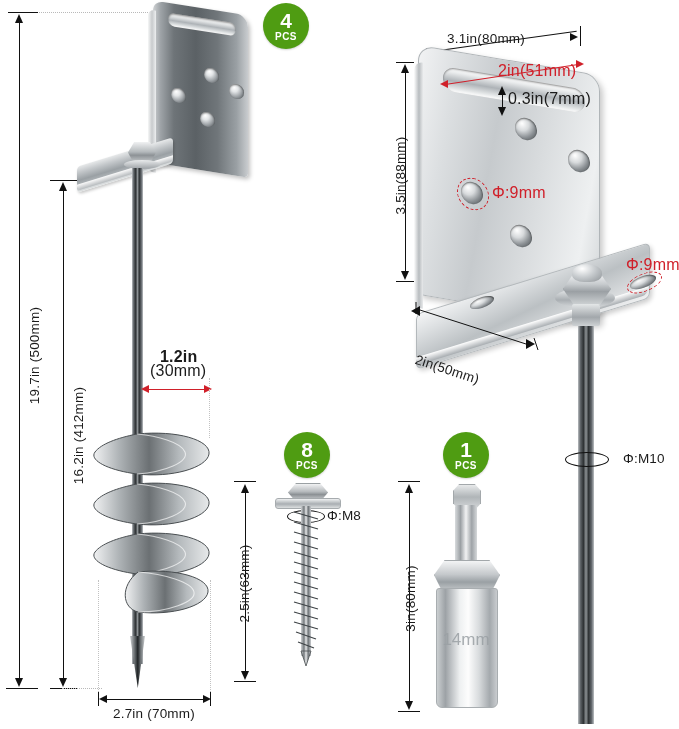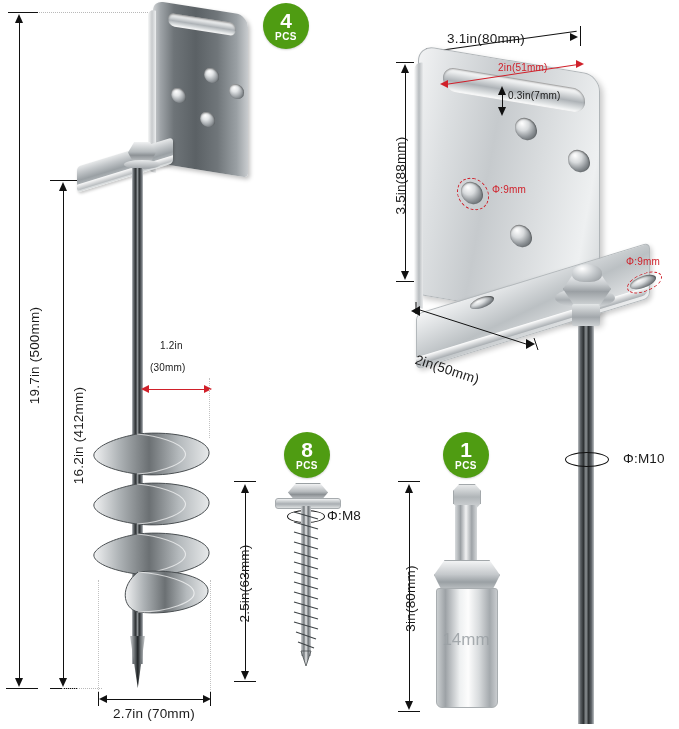--- a/index.html
+++ b/index.html
@@ -4,21 +4,21 @@
 <style>
   html,body{margin:0;padding:0;background:#fff;}
   body{width:679px;height:729px;overflow:hidden;
        font-family:"Liberation Sans","DejaVu Sans",sans-serif;}
   #stage{position:relative;width:679px;height:729px;background:#ffffff;}
 
   
   .abs{position:absolute;}
   .lbl{position:absolute;color:#1b1b1b;font-size:13.5px;letter-spacing:.2px;white-space:nowrap;}
   .lbl.red{color:#d0202a;}
-  .lbl.sm{font-size:10px;}
+  .lbl.sm{font-size:16px;}
   .rot90{transform:rotate(-90deg);}
 
   
   .vline{position:absolute;width:1px;background:#111;}
   .hline{position:absolute;height:1px;background:#111;}
   .tick{position:absolute;background:#111;height:1px;}
   .vtick{position:absolute;background:#111;width:1px;}
   .dotted{position:absolute;border-top:1px dotted #b9b9b9;height:0;}
   .dottedv{position:absolute;border-left:1px dotted #c2c2c2;width:0;}
   .redline{position:absolute;height:1px;background:#d0202a;}
@@ -137,21 +137,21 @@
       <path d="M52 6 C72 8,96 14,100 24 C104 34,80 44,52 46" fill="none" stroke="#ffffff" stroke-width="1.1" opacity=".65"></path>
     </svg>
   </div>
   <div class="flight" style="left:106px;top:568px;width:108px;height:50px;">
     <svg width="108" height="50" viewBox="0 0 108 50">
       <path d="M32 4 C70 0,104 10,102 24 C100 38,66 48,32 44 C16 40,14 18,32 4 Z" fill="url(#fg1)" stroke="#4a4f52" stroke-width="1"></path>
       <path d="M32 4 C58 6,86 14,88 24 C90 34,62 44,32 44" fill="none" stroke="#ffffff" stroke-width="1.1" opacity=".65"></path>
     </svg>
   </div>
 
-  <div class="lbl sm" style="left:160px;top:340px;">1.2in</div>
+  <div class="lbl sm" style="left:160px;top:348px;font-weight:bold;">1.2in</div>
   <div class="lbl sm" style="left:150px;top:362px;">(30mm)</div>
   <div class="arrL red" style="left:141px;top:385px;"></div>
   <div class="redline" style="left:146px;top:389px;width:62px;"></div>
   <div class="arrR red" style="left:204px;top:385px;"></div>
   <div class="dottedv" style="left:209px;top:378px;height:60px;"></div>
 
   <div class="dottedv" style="left:98px;top:580px;height:122px;"></div>
   <div class="dottedv" style="left:210px;top:580px;height:122px;"></div>
   <div class="dotted" style="left:62px;top:688px;width:40px;"></div>
   <div class="arrL" style="left:99px;top:695px;"></div>

